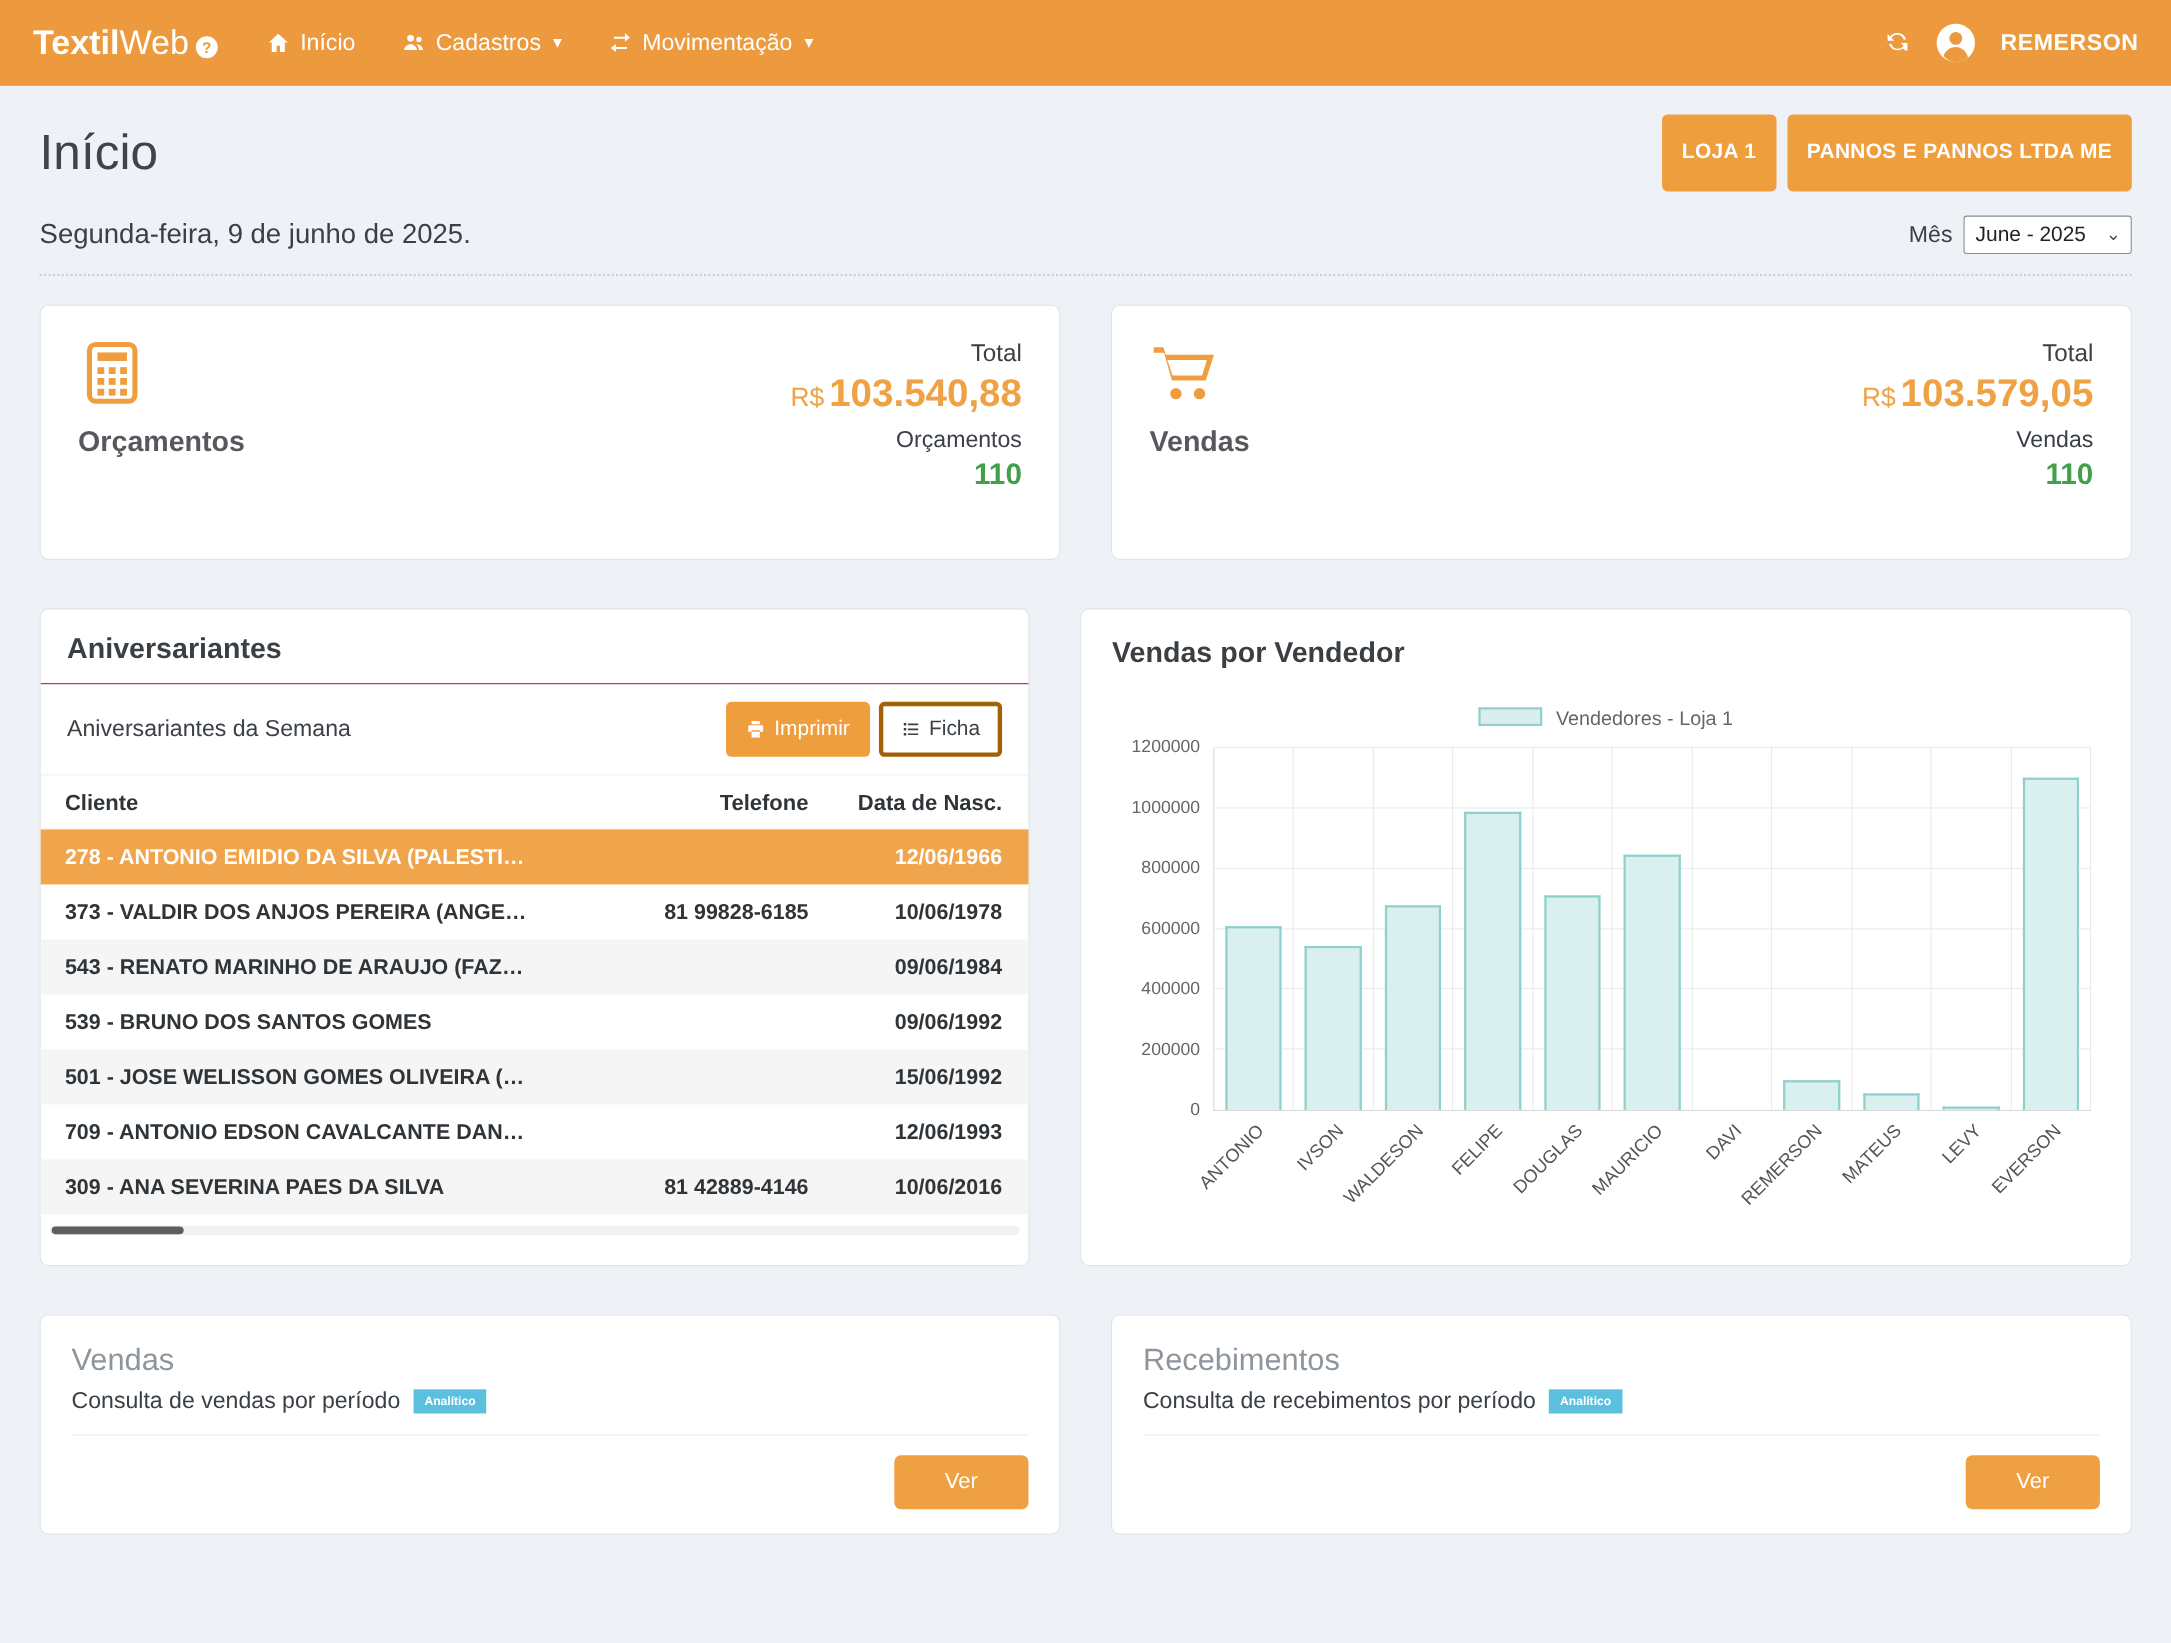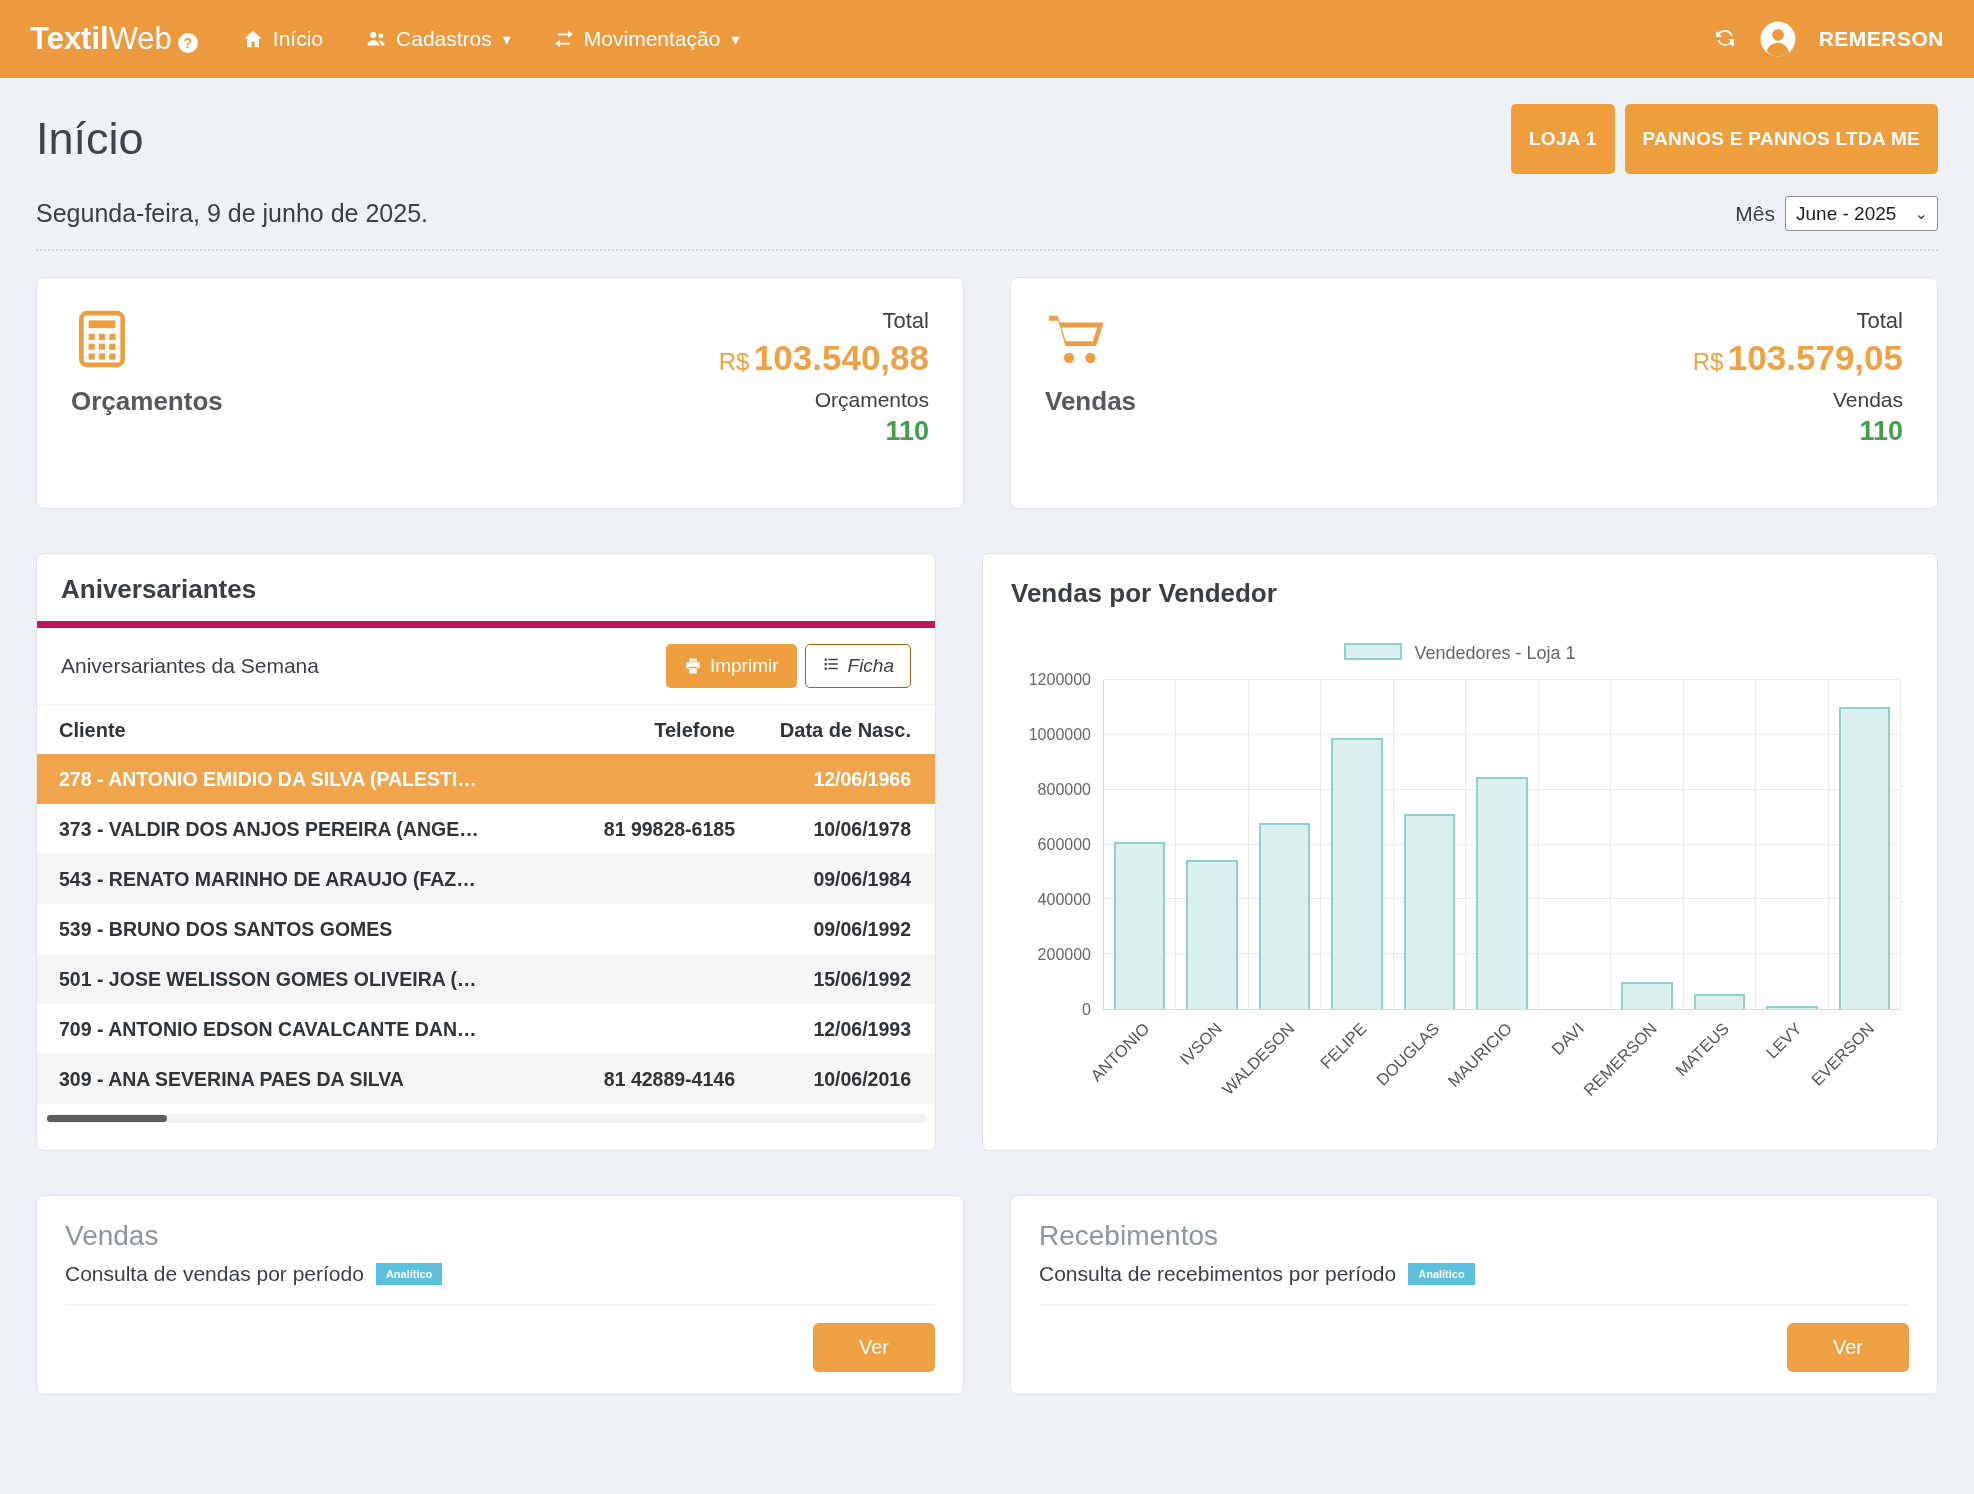--- a/index.html
+++ b/index.html
@@ -50,30 +50,30 @@
   .sum-name { font-size: 26px; font-weight: bold; color: #55585c; }
   .sum-right { text-align: right; display: flex; flex-direction: column; gap: 4px; }
   .sum-total-label { font-size: 22px; color: #3b4046; }
   .sum-amount { color: #efa243; }
   .sum-currency { font-size: 24px; font-weight: 400; }
   .sum-value { font-size: 35px; font-weight: bold; }
   .sum-count-label { font-size: 21px; color: #3b4046; margin-top: 6px; }
   .sum-count { font-size: 27px; font-weight: bold; color: #42a04b; }
 
   
-  .panel-title-row { padding: 20px 24px 16px; border-bottom: 7px solid #be185d; }
+  .panel-title-row { padding: 20px 24px 16px; border-bottom: 1px solid #be185d; }
   .panel-title { font-size: 26px; font-weight: bold; color: #3a3f44; }
   .bday-subrow { display: flex; align-items: center; justify-content: space-between; padding: 16px 24px; border-bottom: 1px solid #f0f1f3; }
   .bday-subtitle { font-size: 21px; color: #3b4046; }
   .bday-actions { display: flex; gap: 8px; }
   .btn-print { background: #ef9e3e; color: #fff; border: none; border-radius: 5px; font-size: 19px; padding: 10px 18px;
     display: flex; align-items: center; gap: 8px; cursor: pointer; font-family: inherit; }
   .btn-print svg { width: 18px; height: 18px; fill: #fff; }
-  .btn-ficha { background: #fff; color: #3b4046; border: 1px solid #a16207; border-radius: 5px; font-size: 19px; padding: 10px 16px;
-    display: flex; gap: 8px; cursor: pointer; font-family: inherit; font-style: italic; }
+  .btn-ficha { background: #fff; color: #3b4046; border: 4px solid #a16207; border-radius: 5px; font-size: 19px; padding: 10px 16px;
+    display: flex; align-items: center; gap: 8px; cursor: pointer; font-family: inherit; }
   .btn-ficha svg { width: 18px; height: 18px; fill: #3b4046; }
   .thead { display: flex; padding: 14px 0 12px; font-weight: bold; font-size: 20px; color: #2f3438; }
   .trow { display: flex; align-items: center; min-height: 50px; font-size: 19.5px; font-weight: bold; color: #2f3438; cursor: pointer; }
   .trow:nth-child(odd) { background: #f5f5f5; }
   .trow.highlight { background: #f0a54c; color: #fff; }
   .c-cliente { flex: 1; padding-left: 22px; padding-right: 10px; overflow: hidden; white-space: nowrap; text-overflow: ellipsis; }
   .c-telefone { width: 250px; text-align: right; padding-right: 10px; }
   .c-nasc { width: 190px; text-align: right; padding-right: 24px; }
   .table-scrollbar { height: 9px; margin: 10px 8px 12px; background: #f1f1f1; border-radius: 5px; position: relative; }
   .table-scrollbar .thumb { position: absolute; left: 2px; top: 1px; height: 7px; width: 120px; background: #5e5e5e; border-radius: 4px; }

